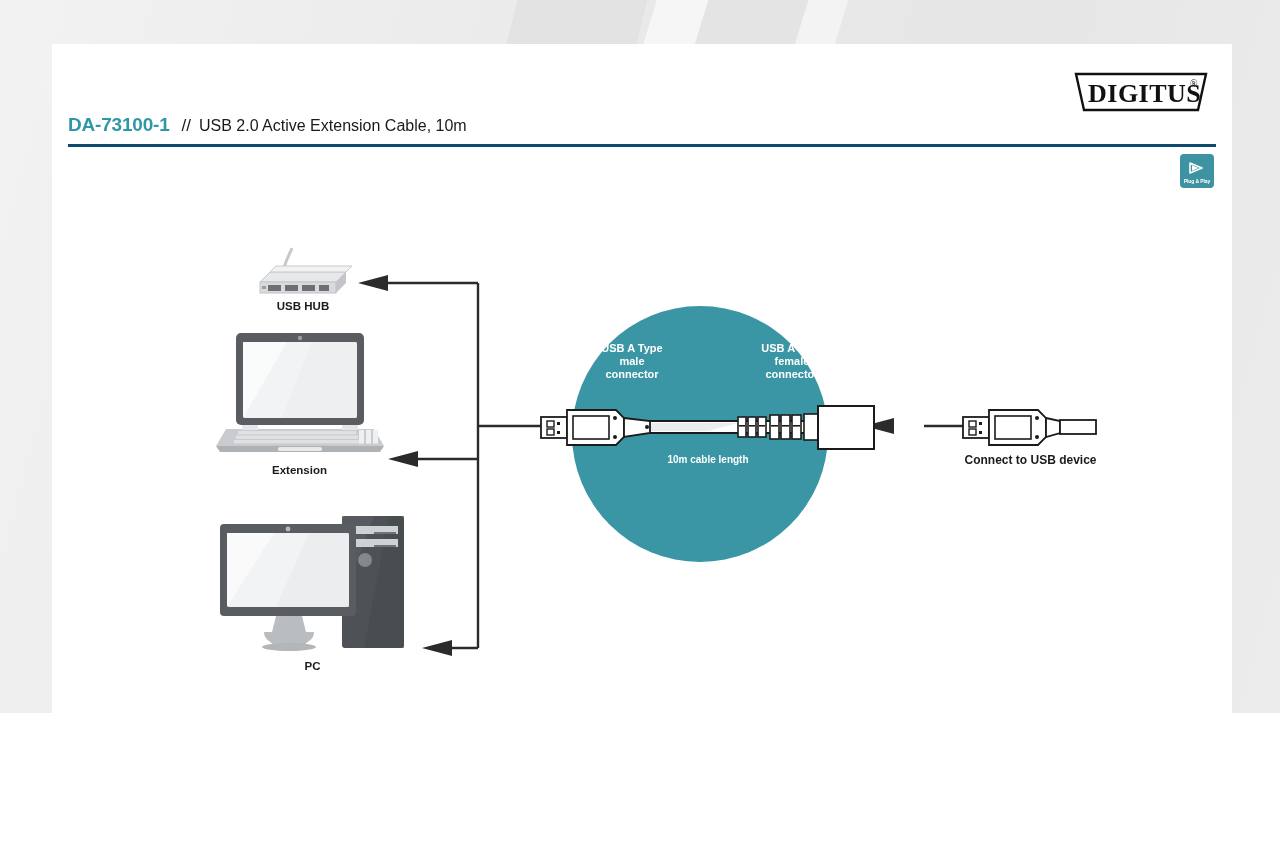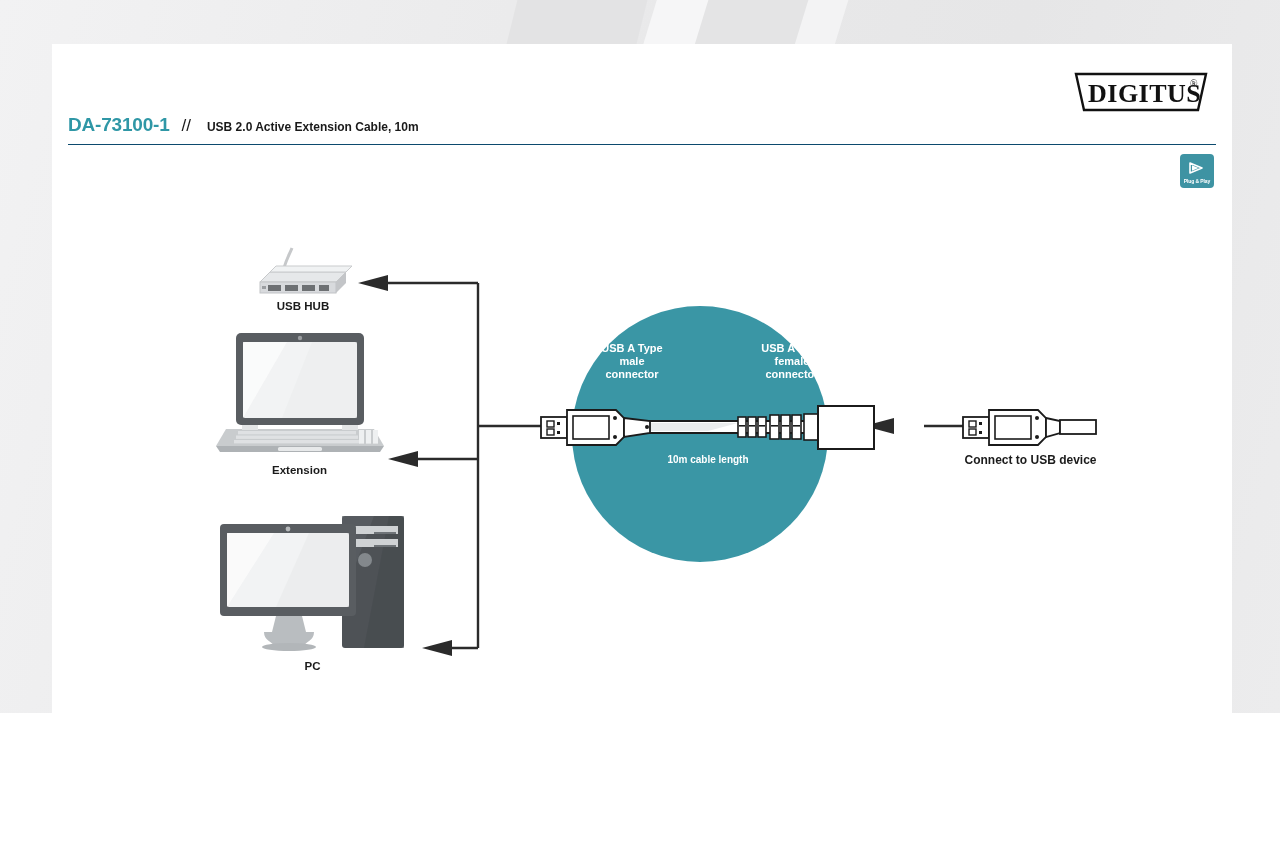--- a/index.html
+++ b/index.html
@@ -89,39 +89,39 @@
     width: 140px; height: 44px;
   }
   #logo svg { display:block; }
 
   
   #title-row {
     position: absolute; left: 16px; top: 70px;
     width: 1148px;
     display: flex; align-items: baseline;
     padding-bottom: 8px;
-    border-bottom: 1px solid #0c4a6e;
+    border-bottom: 3px solid #0c4a6e;
   }
   #sku {
     color: #2f97a6;
     font-weight: bold;
     font-size: 19px;
     letter-spacing: -0.2px;
   }
   #slashes {
     color: #1a1a1a;
     font-size: 17px;
     margin-left: 12px;
     font-weight: 400;
   }
   #title-text {
     color: #1a1a1a;
-    font-size: 12px;
-    margin-left: 16px;
-    font-weight: 700;
+    font-size: 16px;
+    margin-left: 8px;
+    font-weight: 400;
   }
 
   
   #pnp-badge {
     position: absolute; right: 18px; top: 110px;
     width: 34px; height: 34px;
     background: #3e93a3;
     border-radius: 4px;
     display: flex; flex-direction: column;
     align-items: center; justify-content: center;

